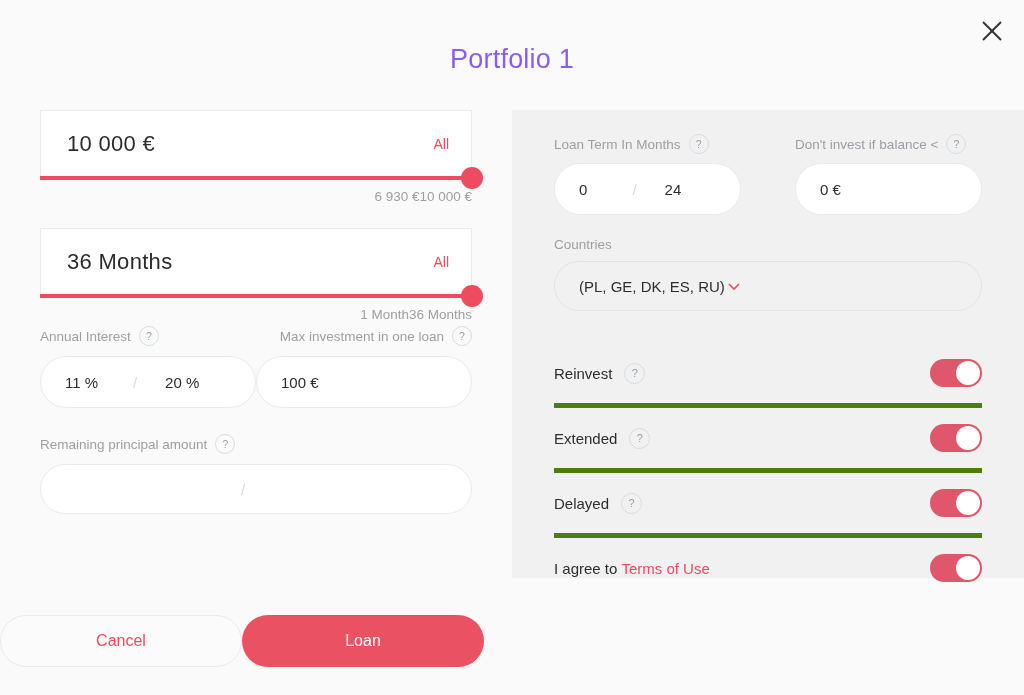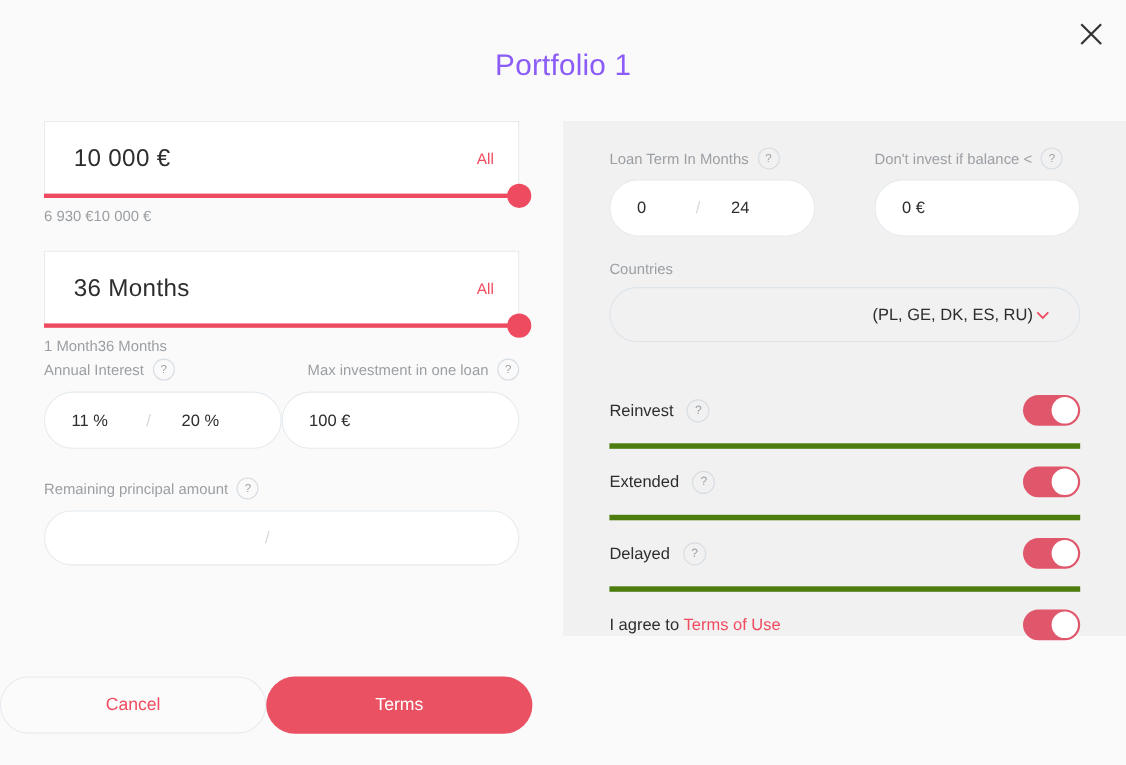--- a/index.html
+++ b/index.html
@@ -99,21 +99,21 @@
     right: 0;
     transform: translate(50%, -50%);
     width: 22px;
     height: 22px;
     border-radius: 50%;
     background: #ef4b60;
     cursor: pointer;
   }
   .slider-legend {
     display: flex;
-    justify-content: flex-start;
+    justify-content: flex-end;
     font-size: 13.5px;
     color: #9b9fa3;
     margin-top: 9px;
   }
 
   .gap-1 { height: 24px; }
 
   
   .field-label {
     display: flex;
@@ -189,21 +189,21 @@
   .r-row2 > * { flex: 1; }
   .r-label { margin-bottom: 9px; }
   .countries-wrap { margin-top: 22px; }
   .select-pill {
     background: transparent;
     border: 1px solid #dde4ea;
     border-radius: 30px;
     height: 50px;
     display: flex;
     align-items: center;
-    justify-content: flex-end;
+    justify-content: flex-start;
     padding: 0 24px;
     box-sizing: border-box;
     font-size: 15px;
     color: #2d2d2d;
     margin-top: 9px;
     cursor: pointer;
   }
   .chev { color: #ef4b60; display: flex; }
 
   .toggle-list { margin-top: 32px; }
@@ -434,16 +434,16 @@
         <div class="switch">
             <div class="knob"></div>
           </div>
       </div>
 
     </div>
   </div>
 
   <div class="footer">
     <div class="btn btn-cancel">Cancel</div>
-    <div class="btn btn-save">Terms</div>
+    <div class="btn btn-save">Loan</div>
   </div>
 
 </div>
 
 </body></html>

